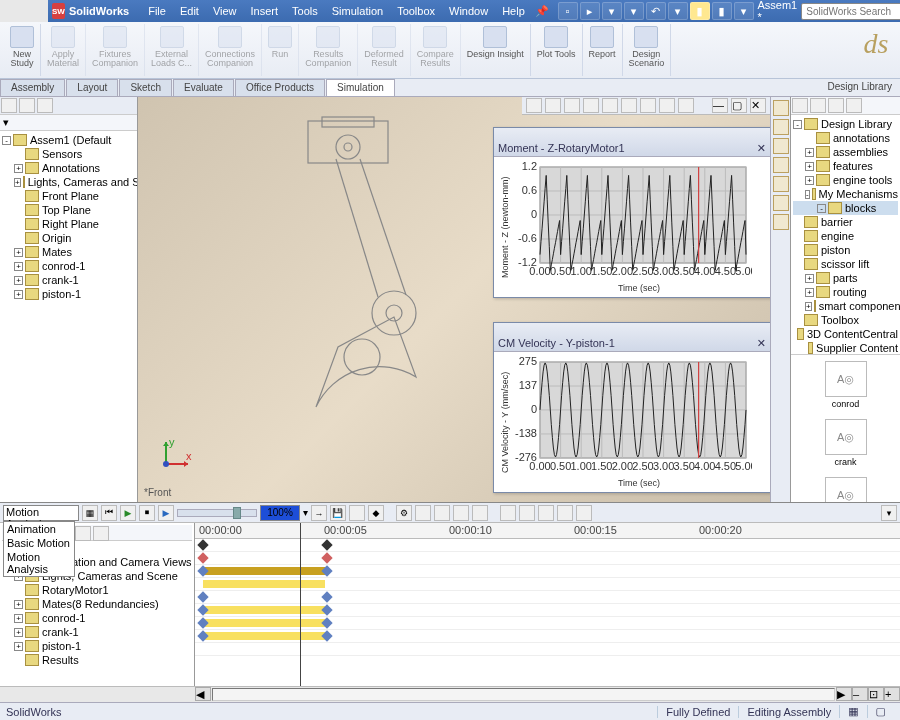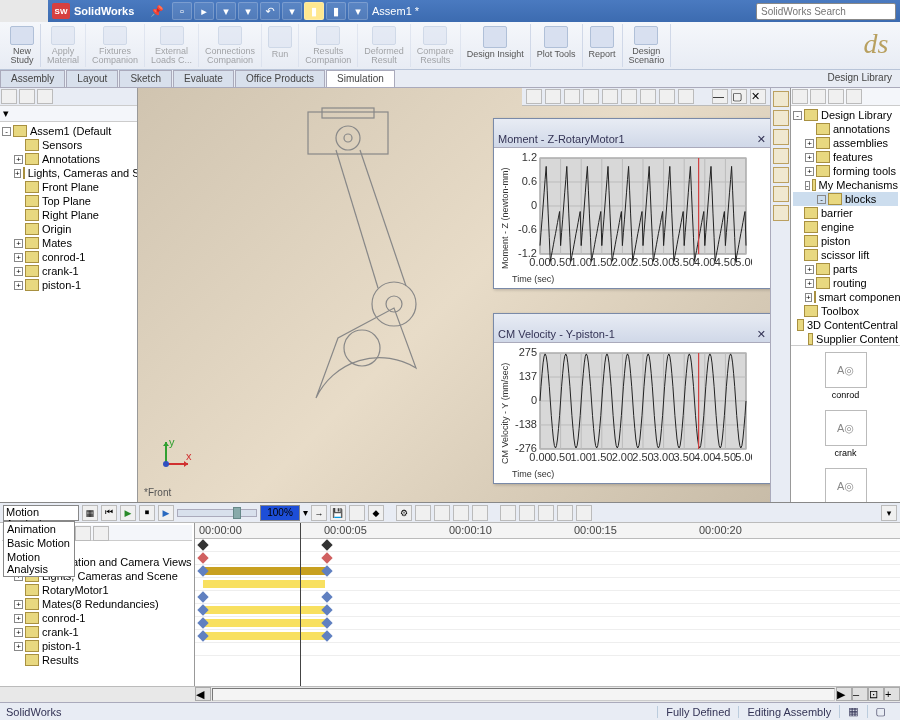--- a/index.html
+++ b/index.html
@@ -10,21 +10,21 @@
 .title-bar .logo { width: 18px; height: 16px; background: #d64040; border-radius: 2px; margin-right: 4px; display: flex; align-items: center; justify-content: center; font-size: 8px; font-weight: bold; }
 .title-bar .brand { font-weight: bold; margin-right: 12px; }
 .title-bar .menu-item { color: #fff; padding: 0 7px; cursor: pointer; }
 .title-bar .qat { margin-left: 8px; display: flex; gap: 2px; }
 .title-bar .qat-btn { width: 20px; height: 18px; background: rgba(255,255,255,0.1); border: 1px solid rgba(255,255,255,0.2); border-radius: 2px; cursor: pointer; display: flex; align-items: center; justify-content: center; }
 .title-bar .spacer { flex: 1; }
 .title-bar .doc-name { padding: 0 4px; color: #fff; }
 .title-bar .search { width: 140px; height: 17px; background: #fff; border: 1px solid #888; border-radius: 2px; padding: 0 4px; color: #888; font-size: 10px; }
 
 
-.ribbon { height: 48px; background: linear-gradient(#f5f7fb, #e8ecf4); border-bottom: 1px solid #b8c4d8; display: flex; padding: 2px 4px; }
+.ribbon { height: 57px; background: linear-gradient(#f5f7fb, #e8ecf4); border-bottom: 1px solid #b8c4d8; display: flex; padding: 2px 4px; }
 .ribbon-group { display: flex; flex-direction: column; align-items: center; padding: 2px 6px; border-right: 1px solid #d0d8e8; cursor: pointer; }
 .ribbon-group .ricn { width: 24px; height: 22px; background: #d8e0f0; border: 1px solid #b0c0d8; border-radius: 2px; margin-bottom: 2px; }
 .ribbon-group .rlbl { font-size: 9px; color: #555; text-align: center; line-height: 9px; }
 .ribbon-group.disabled { opacity: 0.5; }
 .ribbon .sw-logo { margin-left: auto; width: 40px; height: 40px; display: flex; align-items: center; justify-content: center; color: #b8a060; font-size: 28px; font-style: italic; font-family: Georgia, serif; }
 
 
 .tab-strip { height: 18px; background: #e8ecf4; display: flex; border-bottom: 1px solid #aab; }
 .tab { padding: 2px 10px; border: 1px solid #aab; border-bottom: none; background: #d8e0ec; margin-right: 1px; cursor: pointer; font-size: 10px; color: #444; }
 .tab.active { background: #fff; }
@@ -52,21 +52,21 @@
 .triad { position: absolute; left: 20px; bottom: 28px; }
 .view-label { position: absolute; left: 6px; bottom: 4px; font-size: 10px; color: #555; }
 
 .plot-window { position: absolute; background: #fff; border: 1px solid #7a8aa8; box-shadow: 1px 1px 3px rgba(0,0,0,0.2); }
 .plot-title { height: 16px; background: linear-gradient(#e8ecf4,#d0d8e8); border-bottom: 1px solid #aab; padding: 14px 4px; font-size: 10px; color: #335; display: flex; }
 .plot-title .x { margin-left: auto; cursor: pointer; }
 .plot-body { padding: 4px; display: flex; }
 .plot-ylabel { writing-mode: vertical-rl; transform: rotate(180deg); font-size: 9px; color: #333; padding: 2px; text-align: center; }
 .plot-chart { flex: 1; }
 .plot-svg { display: block; }
-.plot-xlabel { font-size: 9px; color: #333; margin-top: 2px; }
+.plot-xlabel { font-size: 9px; color: #333; text-align: center; margin-top: 2px; }
 
 .right-strip { width: 20px; background: #e8ecf4; border-left: 1px solid #aab; display: flex; flex-direction: column; gap: 3px; padding: 3px 2px; }
 .rs-btn { width: 16px; height: 16px; background: #f0e8d0; border: 1px solid #bba060; cursor: pointer; }
 
 .design-lib { width: 110px; background: #fff; border-left: 1px solid #999; display: flex; flex-direction: column; }
 .dl-toolbar { height: 18px; background: #f4f6fa; border-bottom: 1px solid #ccc; display: flex; gap: 2px; padding: 1px; }
 .dl-tree { flex: 0 0 240px; overflow: auto; border-bottom: 1px solid #ccc; padding: 2px; font-size: 10px; }
 .dl-previews { flex: 1; padding: 6px; display: flex; flex-direction: column; gap: 10px; align-items: center; }
 .dl-preview { display: flex; flex-direction: column; align-items: center; cursor: pointer; }
 .dl-thumb { width: 42px; height: 36px; background: #fff; border: 1px solid #bbb; display: flex; align-items: center; justify-content: center; color: #888; }
@@ -101,20 +101,21 @@
 .status-bar { height: 18px; background: #e8ecf4; border-top: 1px solid #aab; display: flex; align-items: center; padding: 0 6px; font-size: 10px; color: #335; }
 .status-bar .cell { border-left: 1px solid #bcd; padding: 0 8px; }
 .status-bar .spacer { flex: 1; }
 </style>
 </head>
 <body>
 
 <div class="title-bar">
   <div class="logo">SW</div>
   <div class="brand">SolidWorks</div>
+  <div id="menu-host"><span class="menu-item">File</span><span class="menu-item">Edit</span><span class="menu-item">View</span><span class="menu-item">Insert</span><span class="menu-item">Tools</span><span class="menu-item">Simulation</span><span class="menu-item">Toolbox</span><span class="menu-item">Window</span><span class="menu-item">Help</span></div>
   <div style="color:#ffd060;margin-left:4px;">📌</div>
   <div class="qat">
     <div class="qat-btn">▫</div>
     <div class="qat-btn">▸</div>
     <div class="qat-btn">▾</div>
     <div class="qat-btn">▾</div>
     <div class="qat-btn">↶</div>
     <div class="qat-btn">▾</div>
     <div class="qat-btn" style="background:#ffe890;">▮</div>
     <div class="qat-btn">▮</div>
@@ -451,21 +452,21 @@
           <span>assemblies</span>
         </div>
         <div class="tree-node ind1">
           <span class="exp">+</span>
           <span class="ticn"></span>
           <span>features</span>
         </div>
         <div class="tree-node ind1">
           <span class="exp">+</span>
           <span class="ticn"></span>
-          <span>forming tools</span>
+          <span>engine tools</span>
         </div>
         <div class="tree-node ind1">
           <span class="exp">-</span>
           <span class="ticn"></span>
           <span>My Mechanisms</span>
         </div>
         <div class="tree-node ind2" style="background: rgb(204, 221, 238);">
           <span class="exp">-</span>
           <span class="ticn"></span>
           <span>blocks</span>

